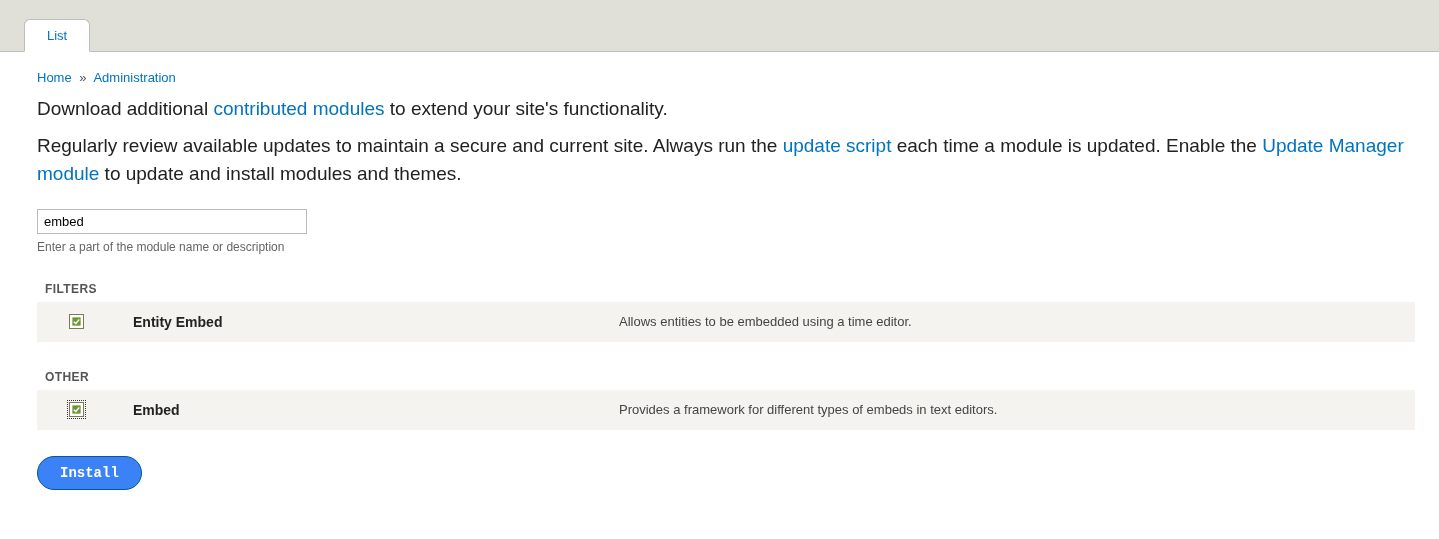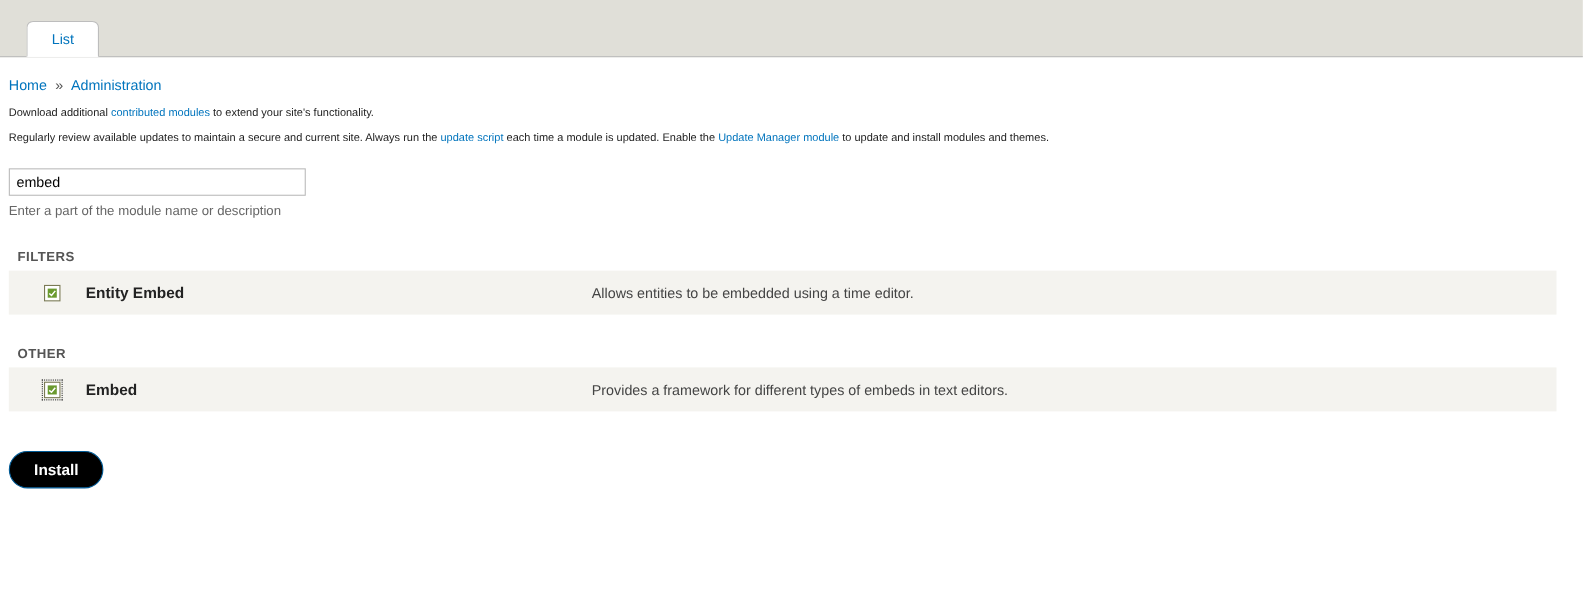--- a/index.html
+++ b/index.html
@@ -47,30 +47,30 @@
     background: #f4f3ef;
     color: #0074bd;
     font-size: 13px;
     cursor: pointer;
   }
   .tab.active {
     background: #fff;
     border-bottom: 1px solid #fff;
   }
   .content {
-    padding: 18px 24px 30px 8px;
+    padding: 18px 24px 30px 37px;
   }
   .breadcrumb {
     font-size: 13px;
     margin-bottom: 10px;
   }
   .breadcrumb a { color: #0074bd; text-decoration: none; }
   .breadcrumb .sep { color: #555; margin: 0 4px; }
   p.help {
-    font-size: 10px;
+    font-size: 19px;
     color: #222;
     margin-bottom: 8px;
     line-height: 1.5;
   }
   p.help a { color: #0074bd; text-decoration: none; }
   .filter-input {
     margin-top: 12px;
     width: 270px;
     padding: 4px 6px;
     font-size: 13px;
@@ -89,20 +89,21 @@
     letter-spacing: 0.4px;
     margin-top: 28px;
     margin-bottom: 6px;
     padding-left: 8px;
   }
   .module-row {
     display: flex;
     align-items: center;
     background: #f4f3ef;
     padding: 12px 8px;
+    gap: 26px;
   }
   .module-check-cell {
     width: 62px;
     display: flex;
     justify-content: center;
     align-items: center;
   }
   .checkbox {
     width: 15px;
     height: 15px;
@@ -125,30 +126,30 @@
     font-weight: bold;
     font-size: 14px;
     color: #222;
   }
   .module-desc-cell {
     flex: 1;
     font-size: 13px;
     color: #444;
   }
   .install-btn {
-    margin-top: 36px;
-    background: #000000;
+    margin-top: 26px;
+    background: #3b82f6;
     color: #fff;
     border: 1px solid #005a95;
     border-radius: 18px;
     padding: 8px 22px;
     font-size: 14px;
     font-weight: bold;
     cursor: pointer;
-    font-family: Liberation Sans, sans-serif;
+    font-family: Liberation Mono, monospace;
   }
 </style>
 </head>
 <body>
 
 <div class="header-region">
   <div class="tabs">
     <div class="tab active">List</div>
   </div>
 </div>

